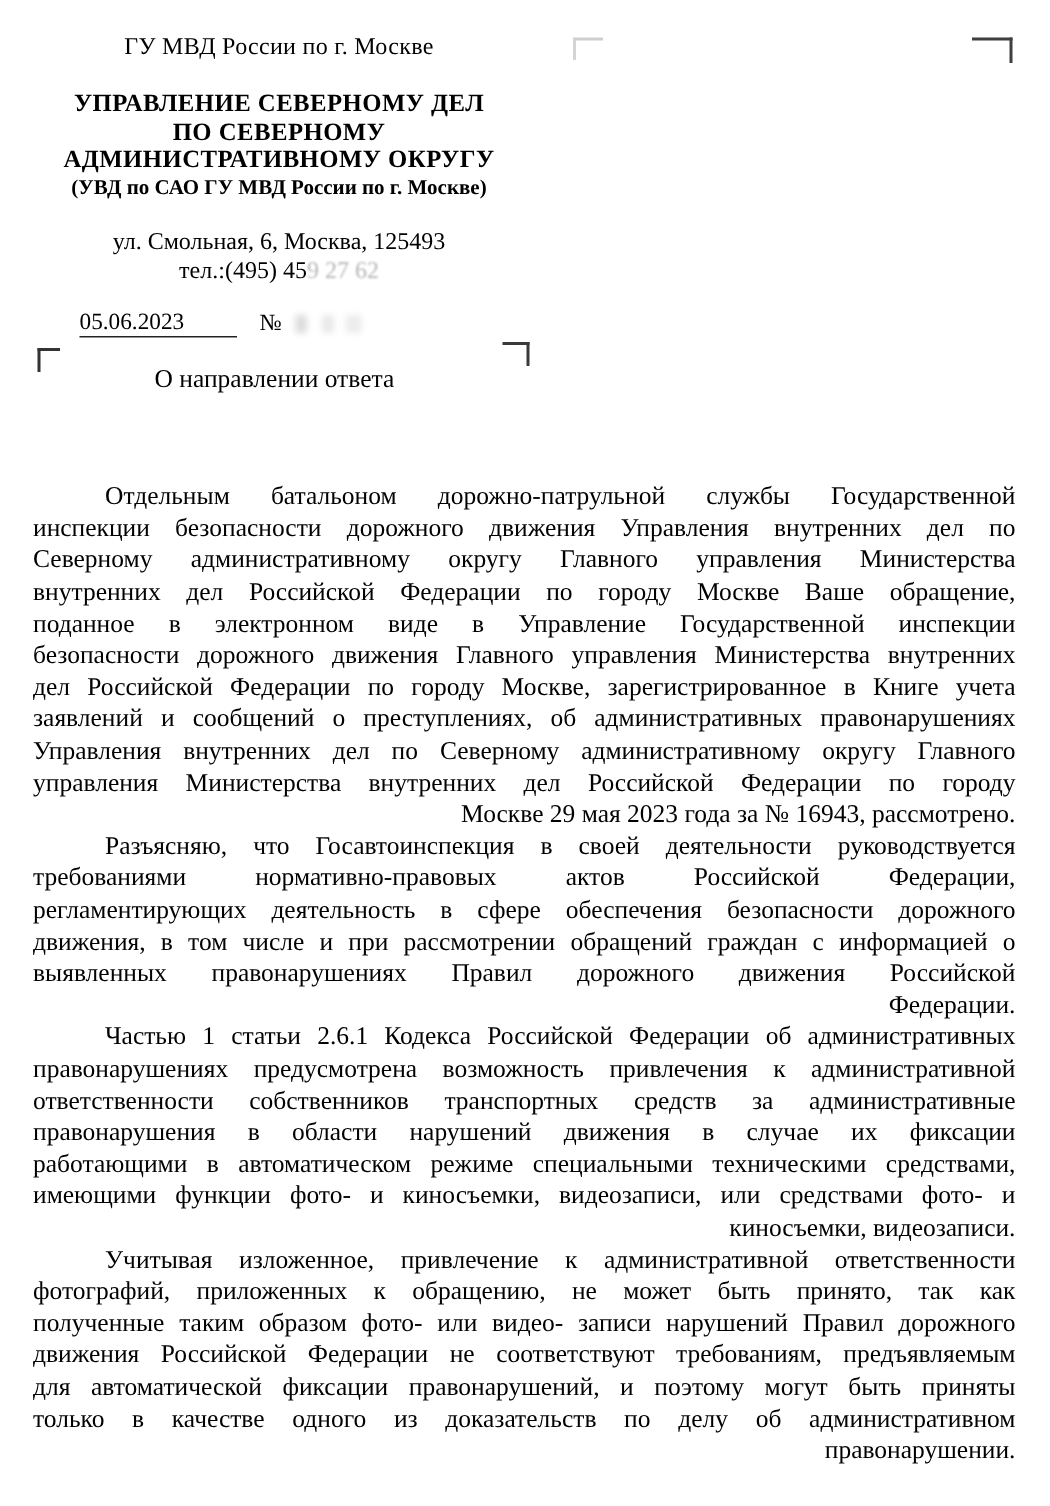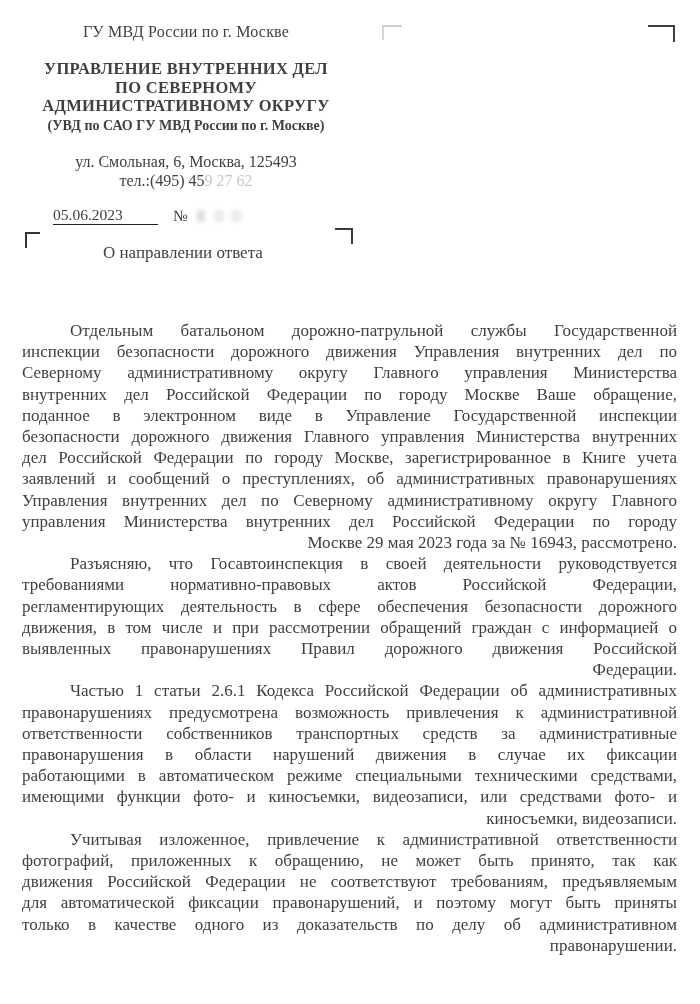--- a/index.html
+++ b/index.html
@@ -2,21 +2,21 @@
 <html lang="ru"><head>
 <meta charset="utf-8">
 <style>
   html,body{margin:0;padding:0;background:#e9e9e9;}
   .page{
     position:relative;
     width:700px;height:1004px;
     margin:0 auto;
     background:#ffffff;
     font-family:"Liberation Serif", serif;
-    color:#404040;
+    color:#000000;
     overflow:hidden;
   }
   
   .letterhead{
     position:absolute;left:8px;top:22px;width:356px;
     text-align:center;
   }
   .lh-parent{font-size:16px;line-height:19px;letter-spacing:.2px;}
   .lh-bold{margin-top:19px;font-weight:bold;font-size:16.5px;line-height:18.5px;letter-spacing:.3px;}
   .lh-short{font-weight:bold;font-size:14px;line-height:16px;margin-top:2px;}
@@ -57,21 +57,21 @@
   .bline.ind{padding-left:48px;}
 </style>
 </head>
 <body>
 
 <div class="page">
 
   <div class="letterhead">
     <div class="lh-parent">ГУ МВД России по г. Москве</div>
     <div class="lh-bold">
-      <div>УПРАВЛЕНИЕ ВНУТРЕННИХ ДЕЛ</div>
+      <div>УПРАВЛЕНИЕ СЕВЕРНОМУ ДЕЛ</div>
       <div>ПО СЕВЕРНОМУ</div>
       <div>АДМИНИСТРАТИВНОМУ ОКРУГУ</div>
     </div>
     <div class="lh-short">(УВД по САО ГУ МВД России по г. Москве)</div>
     <div class="lh-addr">ул. Смольная, 6, Москва, 125493</div>
     <div class="lh-phone"><span>тел.:(495) 45</span><span class="faded">9 27 62</span></div>
   </div>
 
   <div class="mark mark-tl-faint"></div>
   <div class="mark mark-tr-dark"></div>
@@ -105,19 +105,20 @@
       <div class="bline">Федерации.</div>
       <div class="bline j ind">Частью 1 статьи 2.6.1 Кодекса Российской Федерации об административных</div>
       <div class="bline j">правонарушениях предусмотрена возможность привлечения к административной</div>
       <div class="bline j">ответственности собственников транспортных средств за административные</div>
       <div class="bline j">правонарушения в области нарушений движения в случае их фиксации</div>
       <div class="bline j">работающими в автоматическом режиме специальными техническими средствами,</div>
       <div class="bline j">имеющими функции фото- и киносъемки, видеозаписи, или средствами фото- и</div>
       <div class="bline">киносъемки, видеозаписи.</div>
       <div class="bline j ind">Учитывая изложенное, привлечение к административной ответственности</div>
       <div class="bline j">фотографий, приложенных к обращению, не может быть принято, так как</div>
+      <div class="bline j">полученные таким образом фото- или видео- записи нарушений Правил дорожного</div>
       <div class="bline j">движения Российской Федерации не соответствуют требованиям, предъявляемым</div>
       <div class="bline j">для автоматической фиксации правонарушений, и поэтому могут быть приняты</div>
       <div class="bline j">только в качестве одного из доказательств по делу об административном</div>
       <div class="bline">правонарушении.</div>
     </div>
 
 </div>
 
 </body></html>

